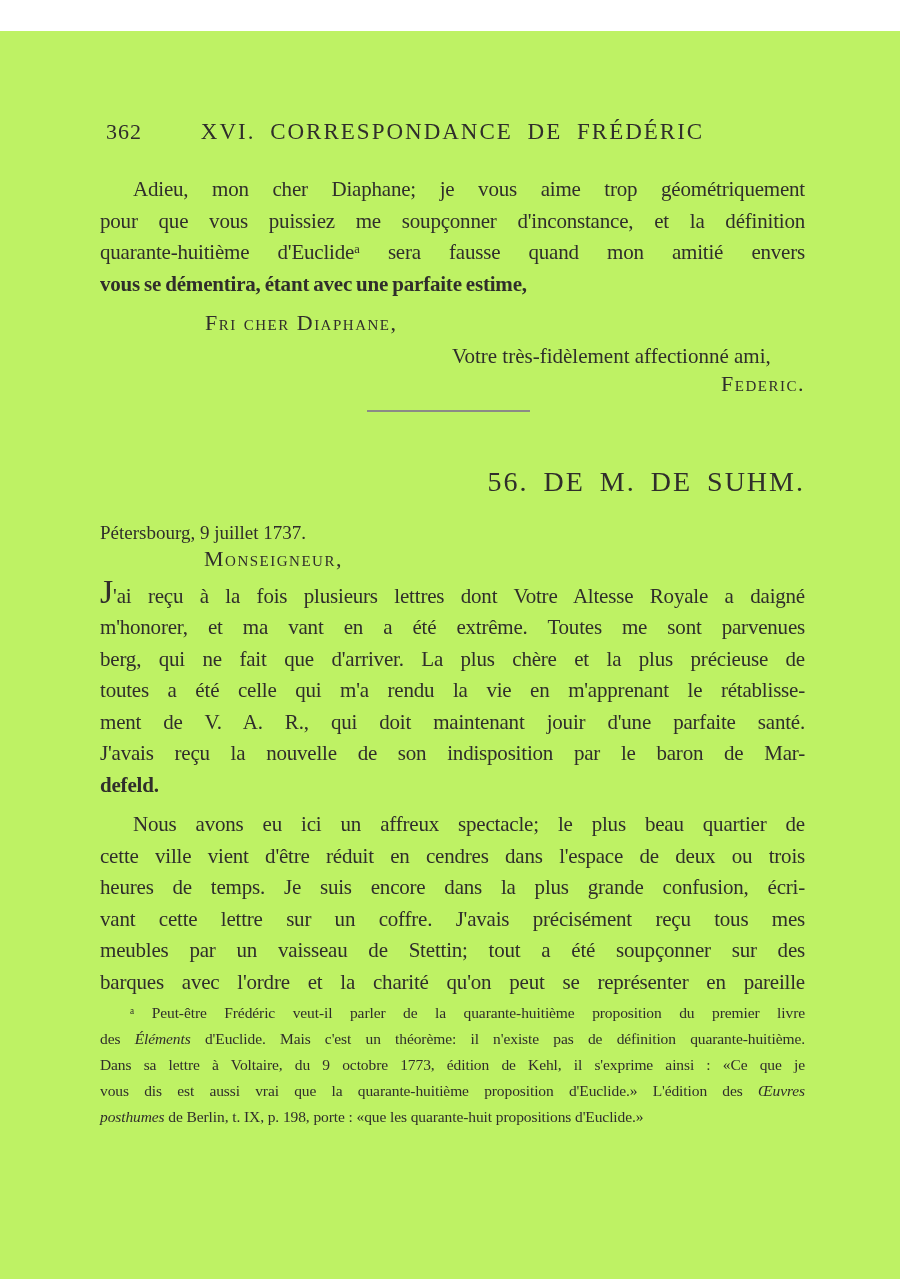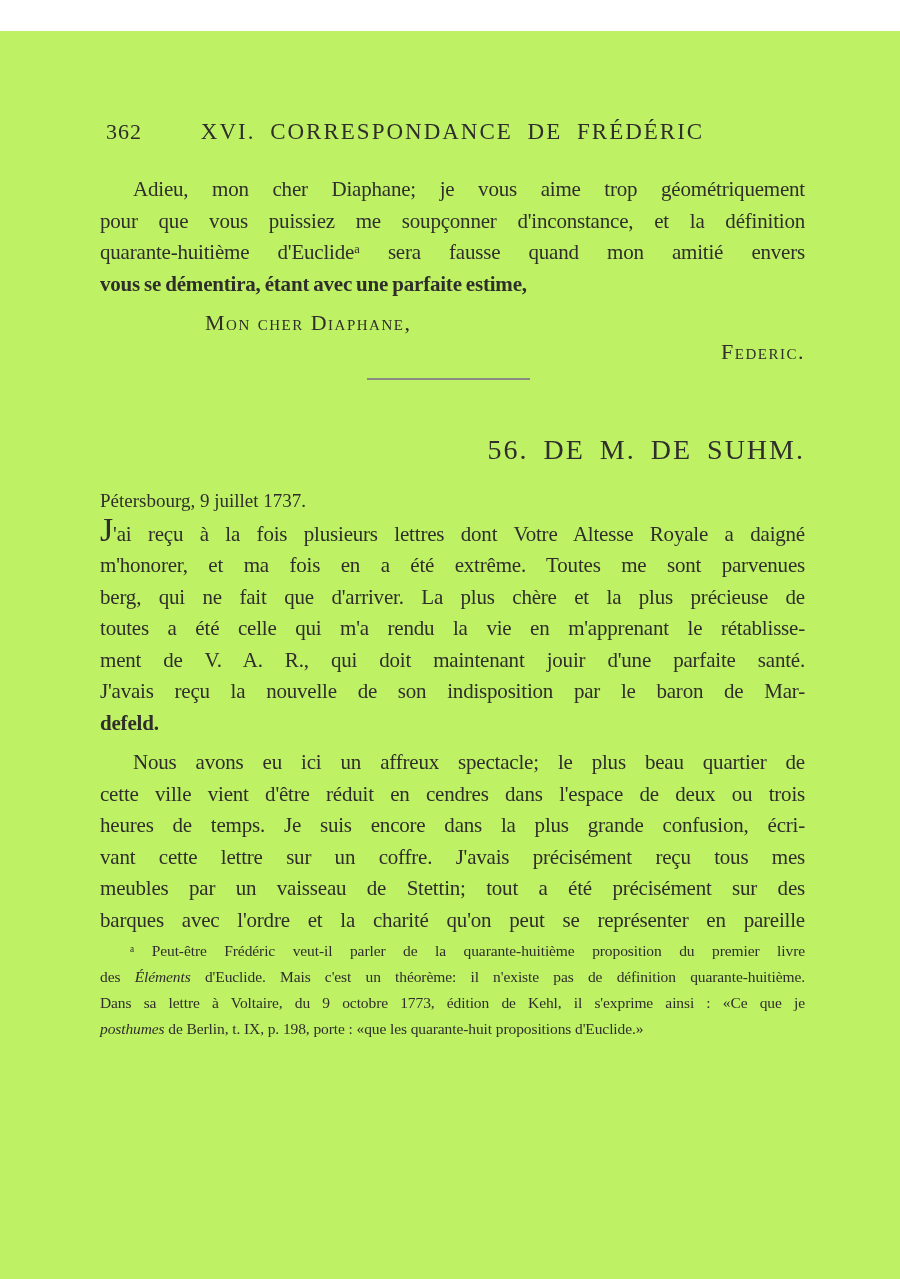--- a/index.html
+++ b/index.html
@@ -126,50 +126,53 @@
     <span>XVI. CORRESPONDANCE DE FRÉDÉRIC</span>
   </div>
 
   <div class="para-letter">
     <div class="line ind">Adieu, mon cher Diaphane; je vous aime trop géométriquement</div>
     <div class="line">pour que vous puissiez me soupçonner d'inconstance, et la définition</div>
     <div class="line">quarante-huitième d'Euclideᵃ sera fausse quand mon amitié envers</div>
     <div class="line last">vous se démentira, étant avec une parfaite estime,</div>
   </div>
 
-  <div class="salut">Mon cher Diaphane,</div>
+  <div class="salut">Fri cher Diaphane,</div>
+  <div class="vale">Votre très-fidèlement affectionné ami,</div>
   <div class="sig">Federic.</div>
 
   <div class="rule"></div>
 
   <h2 class="heading">56. DE M. DE SUHM.</h2>
 
   <div class="dateline">Pétersbourg, 9 juillet 1737.</div>
+  <div class="salut2">Monseigneur,</div>
 
   <div class="para-body1">
     <div class="line">
       <span class="initial">J</span><span>'ai reçu à la fois plusieurs lettres dont Votre Altesse Royale a daigné</span>
     </div>
-    <div class="line">m'honorer, et ma fois en a été extrême. Toutes me sont parvenues</div>
+    <div class="line">m'honorer, et ma vant en a été extrême. Toutes me sont parvenues</div>
     <div class="line">berg, qui ne fait que d'arriver. La plus chère et la plus précieuse de</div>
     <div class="line">toutes a été celle qui m'a rendu la vie en m'apprenant le rétablisse-</div>
     <div class="line">ment de V. A. R., qui doit maintenant jouir d'une parfaite santé.</div>
     <div class="line">J'avais reçu la nouvelle de son indisposition par le baron de Mar-</div>
     <div class="line last">defeld.</div>
   </div>
 
   <div class="para-body2">
     <div class="line ind">Nous avons eu ici un affreux spectacle; le plus beau quartier de</div>
     <div class="line">cette ville vient d'être réduit en cendres dans l'espace de deux ou trois</div>
     <div class="line">heures de temps. Je suis encore dans la plus grande confusion, écri-</div>
     <div class="line">vant cette lettre sur un coffre. J'avais précisément reçu tous mes</div>
-    <div class="line">meubles par un vaisseau de Stettin; tout a été précisément sur des</div>
+    <div class="line">meubles par un vaisseau de Stettin; tout a été soupçonner sur des</div>
     <div class="line">barques avec l'ordre et la charité qu'on peut se représenter en pareille</div>
   </div>
 
   <div class="footnote">
     <div class="fl ind">ᵃ Peut-être Frédéric veut-il parler de la quarante-huitième proposition du premier livre</div>
     <div class="fl"><span>des </span><span class="i">Éléments</span><span> d'Euclide. Mais c'est un théorème: il n'existe pas de définition quarante-huitième.</span></div>
     <div class="fl">Dans sa lettre à Voltaire, du 9 octobre 1773, édition de Kehl, il s'exprime ainsi : «Ce que je</div>
+    <div class="fl"><span>vous dis est aussi vrai que la quarante-huitième proposition d'Euclide.» L'édition des </span><span class="i">Œuvres</span></div>
     <div class="fl last"><span class="i">posthumes</span><span> de Berlin, t. IX, p. 198, porte : «que les quarante-huit propositions d'Euclide.»</span></div>
   </div>
 
 </div>
 
 </body></html>

